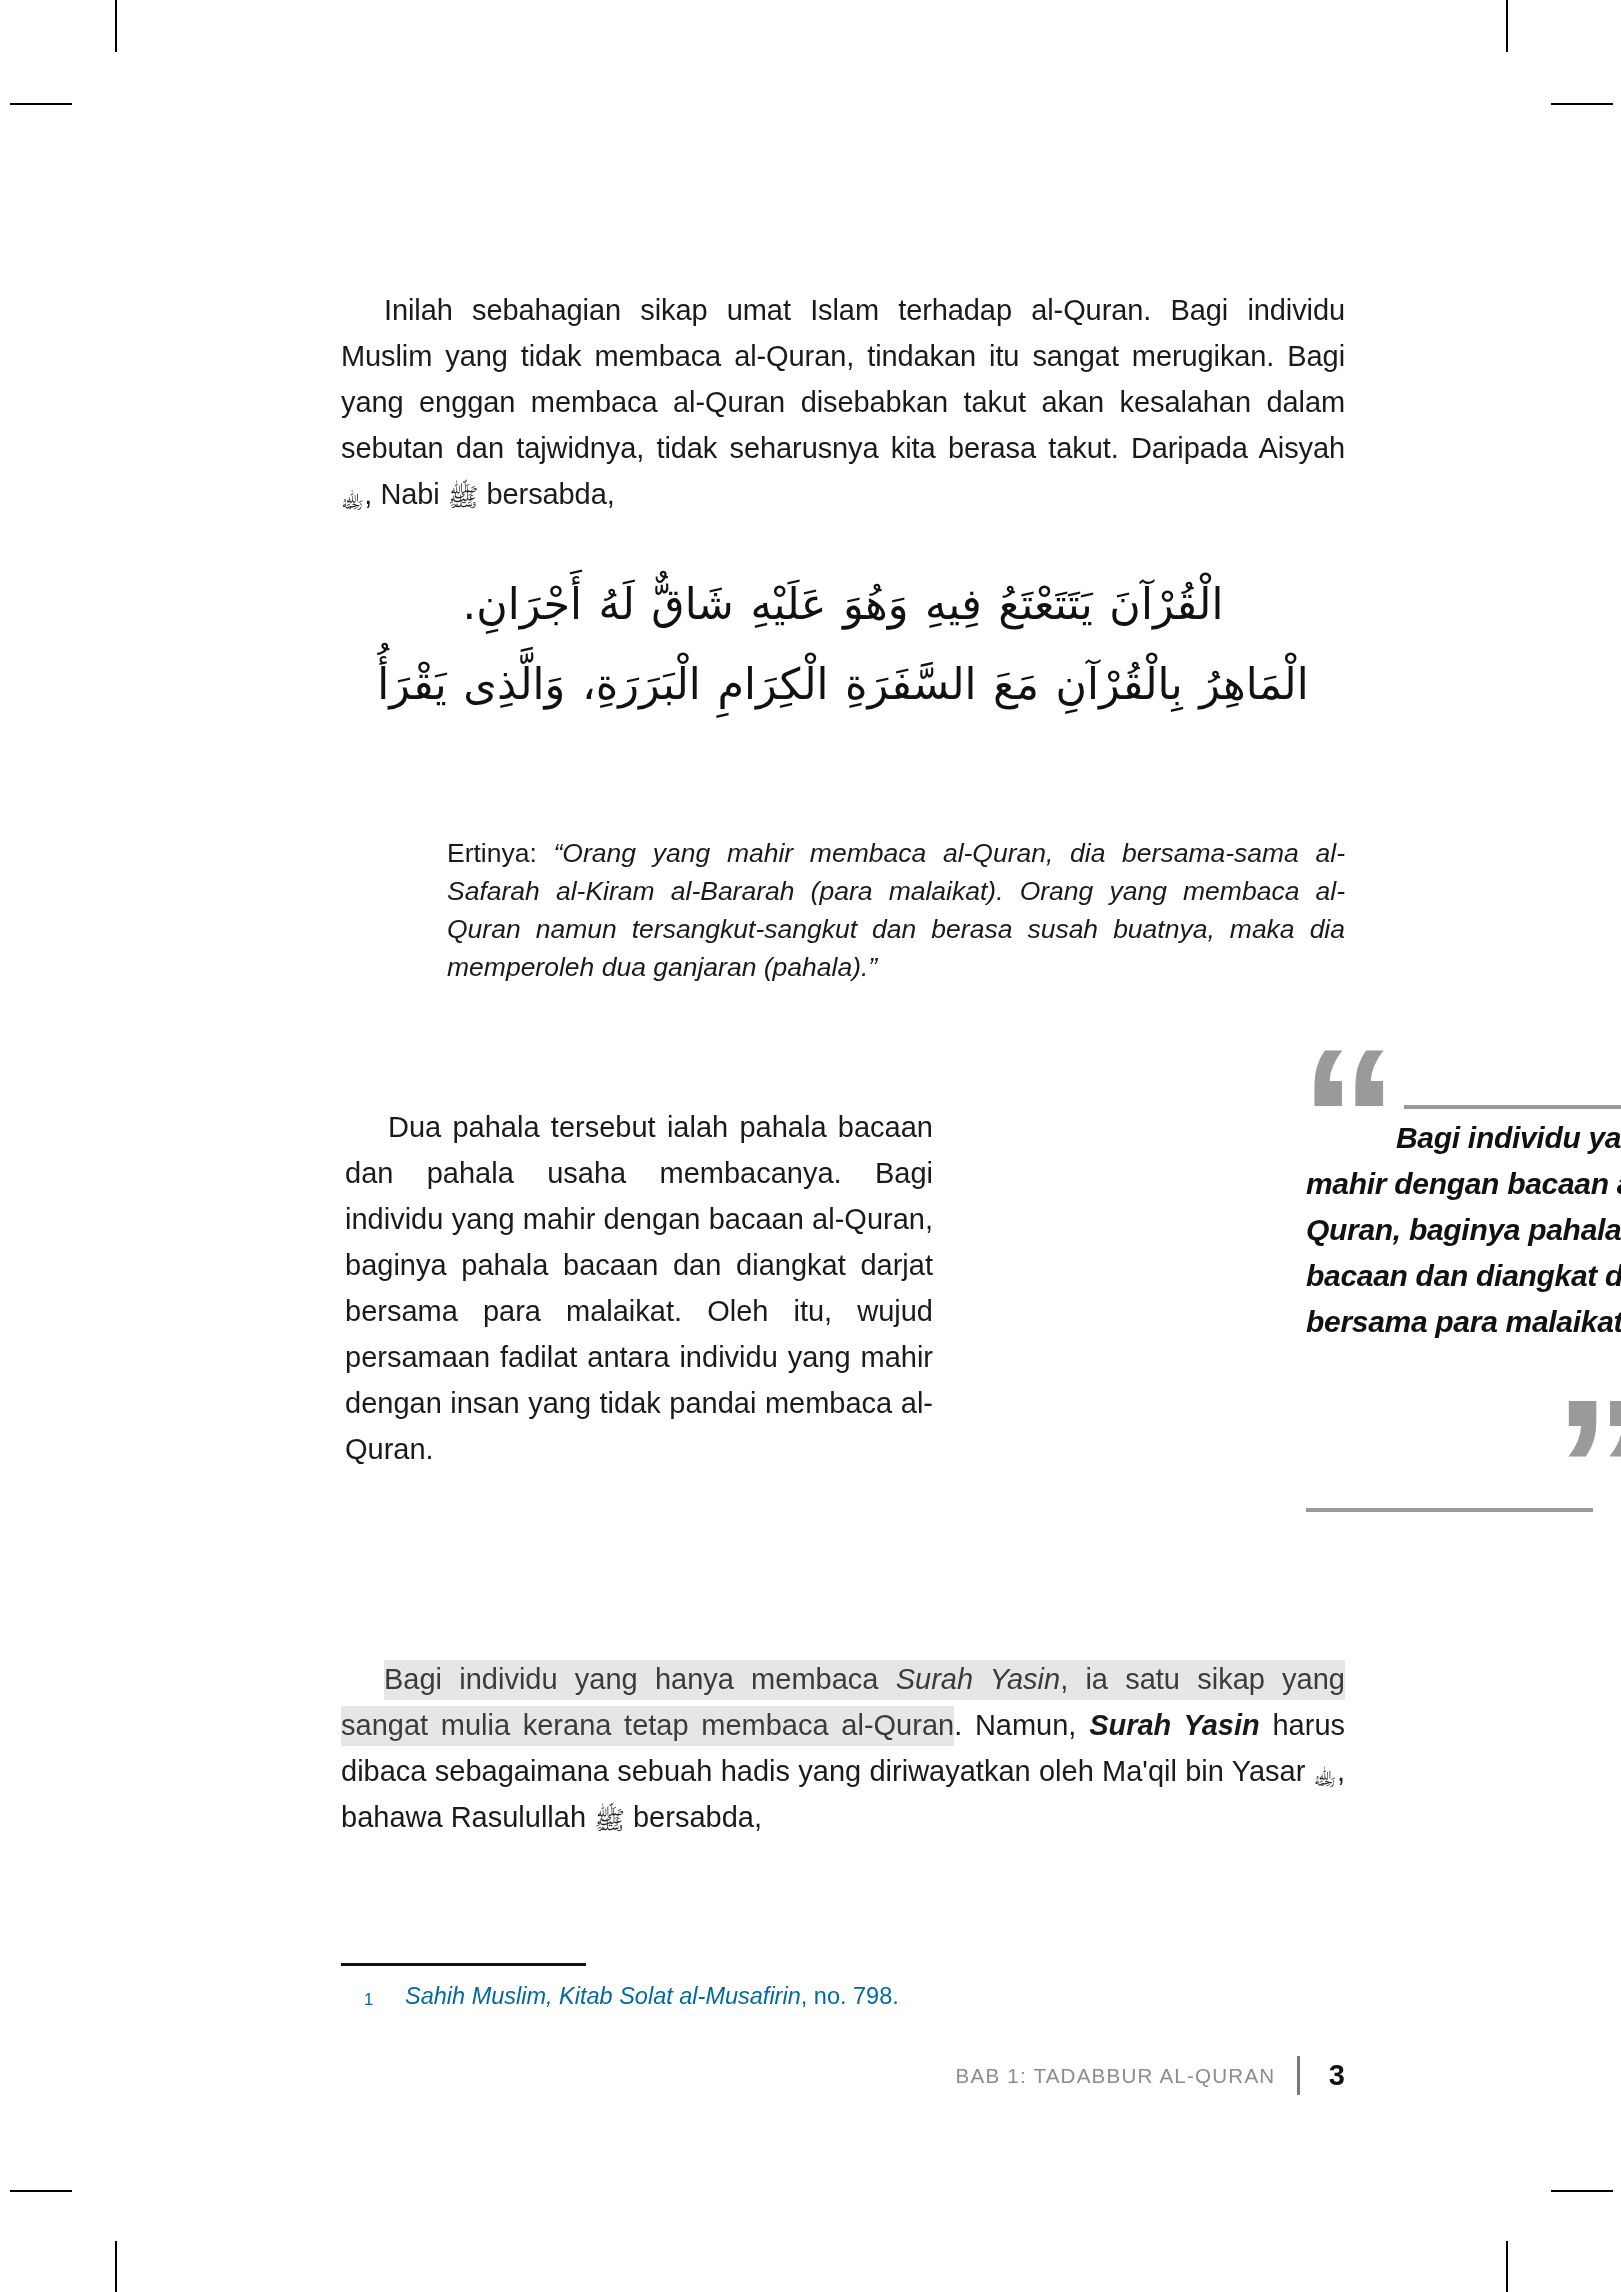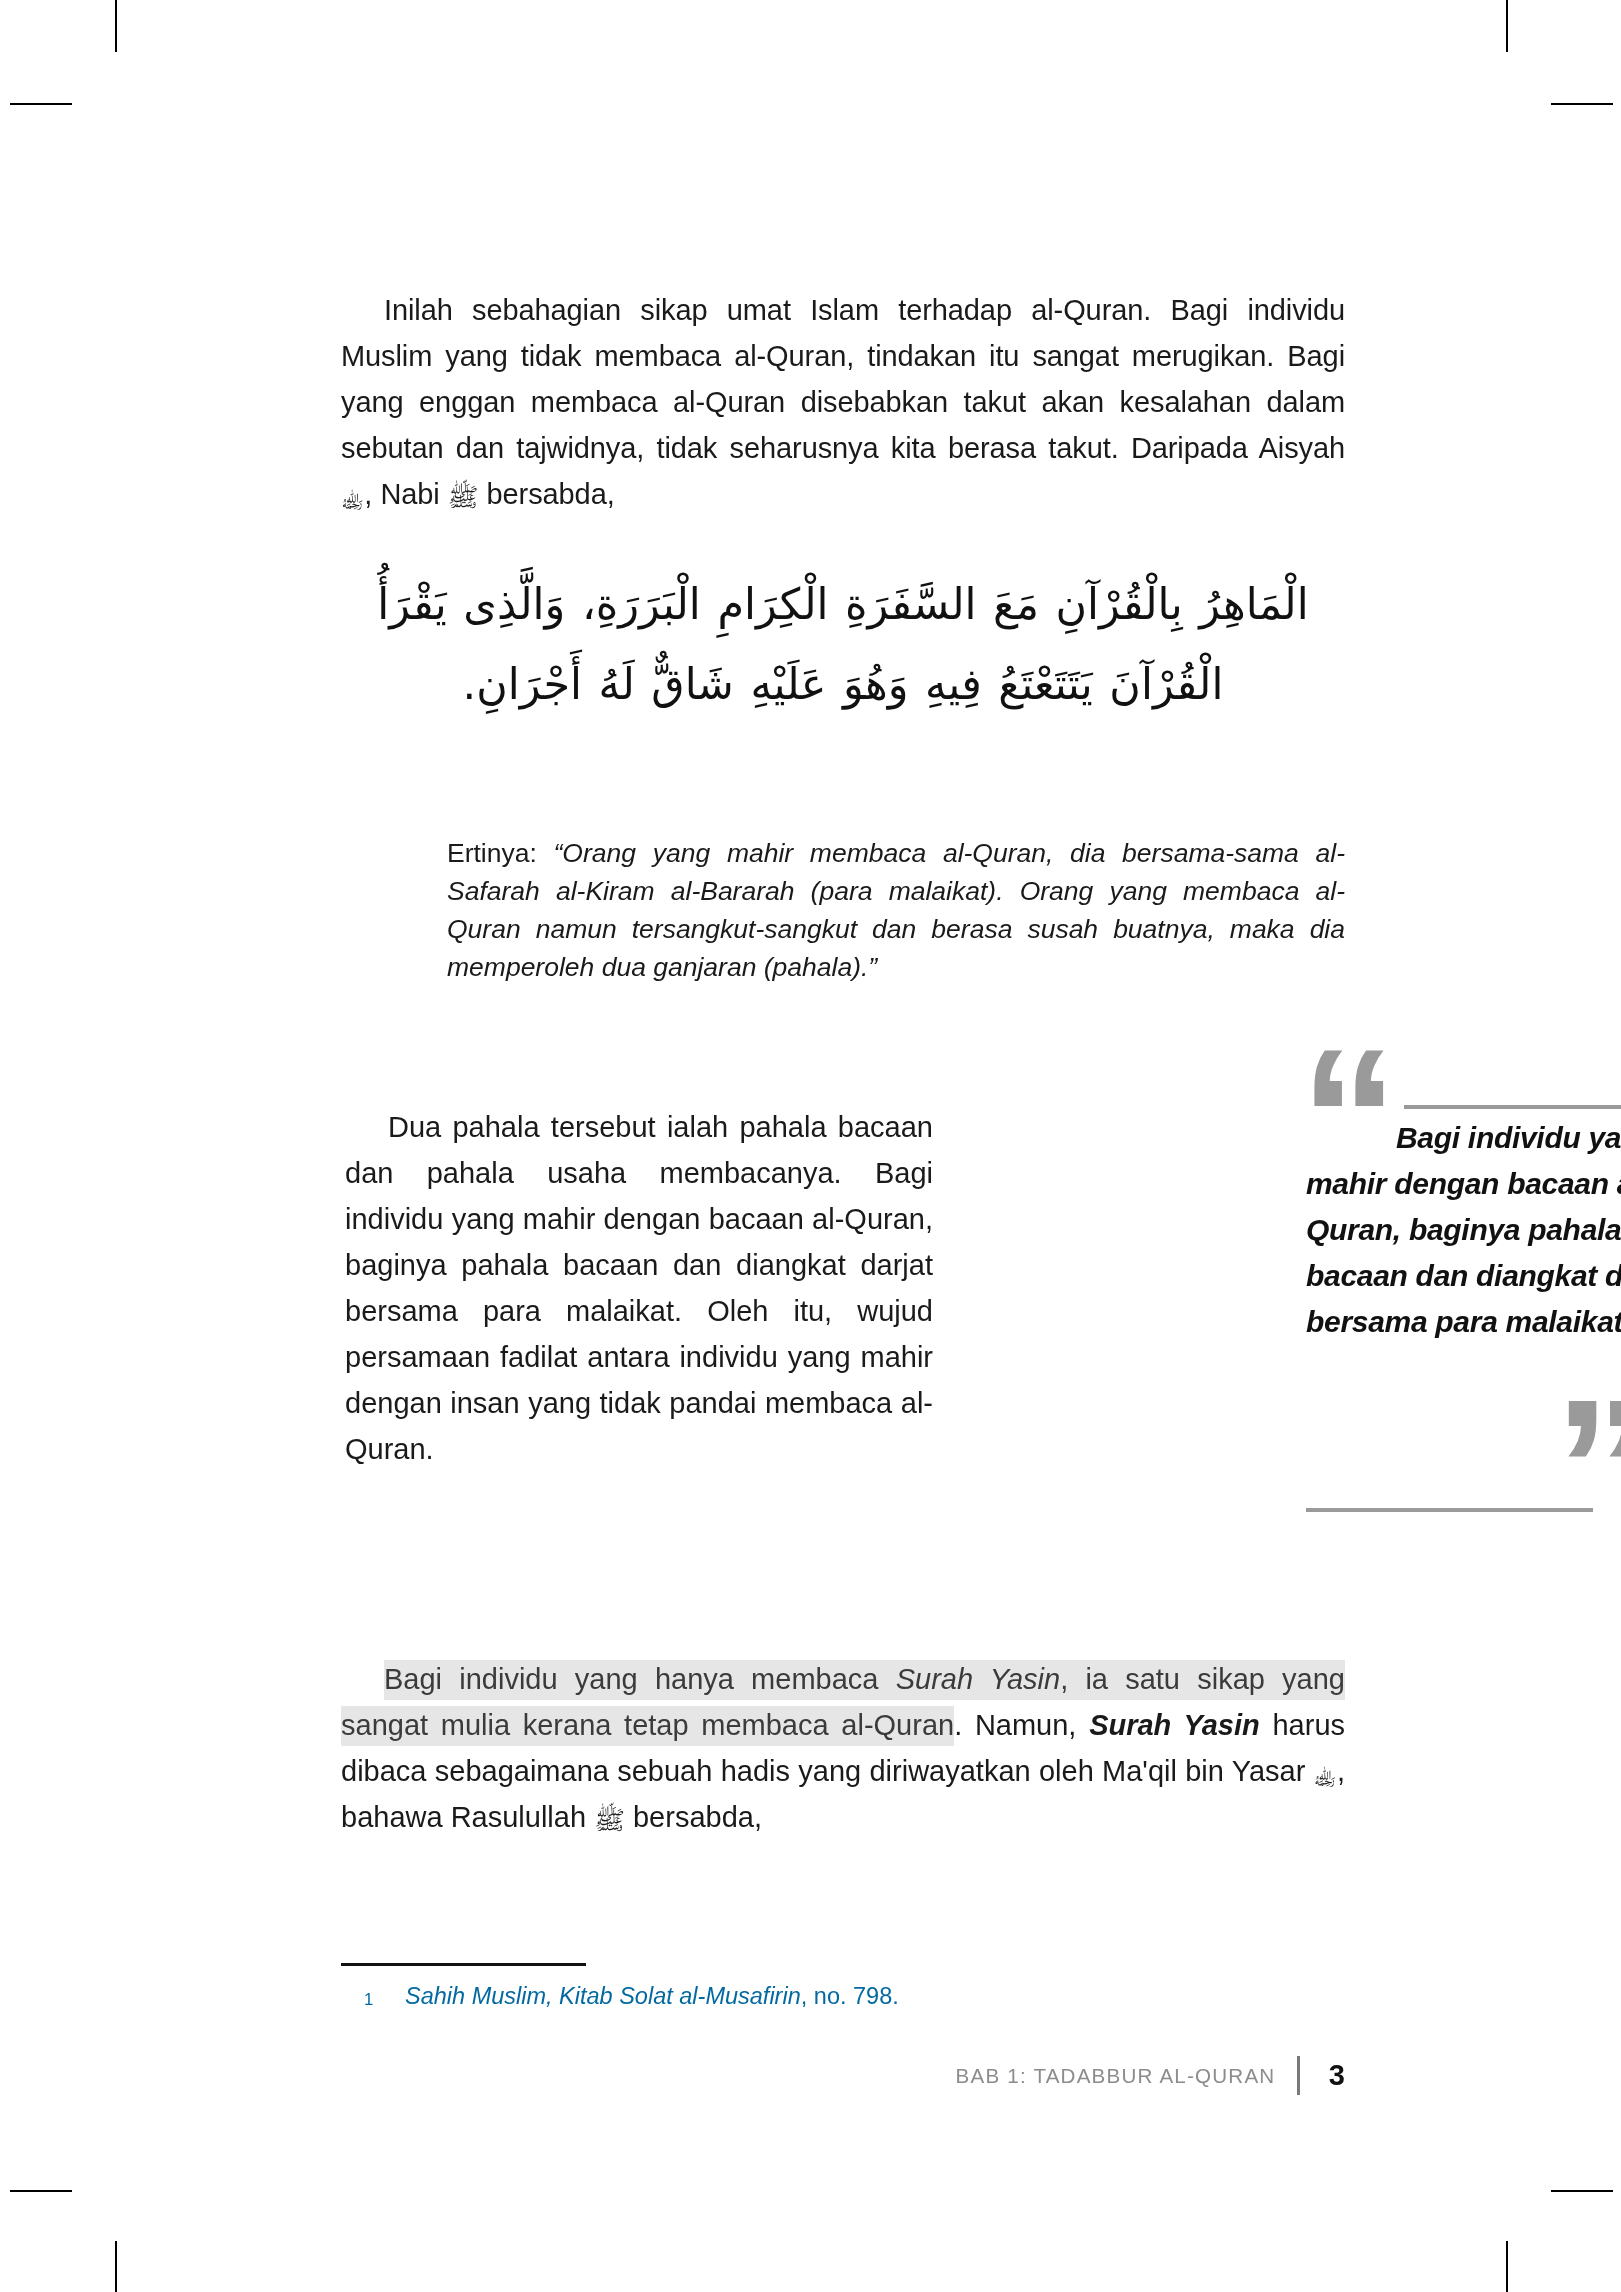--- a/index.html
+++ b/index.html
@@ -262,22 +262,22 @@
 <div class="crop crop-v cm-bl-v"></div>
 <div class="crop crop-h cm-bl-h"></div>
 <div class="crop crop-v cm-br-v"></div>
 <div class="crop crop-h cm-br-h"></div>
 
 <div class="page">
 
   <p class="para indent" id="intro-paragraph"><span>Inilah sebahagian sikap umat Islam terhadap al-Quran. Bagi individu Muslim yang tidak membaca al-Quran, tindakan itu sangat merugikan. Bagi yang enggan membaca al-Quran disebabkan takut akan kesalahan dalam sebutan dan tajwidnya, tidak seharusnya kita berasa takut. Daripada Aisyah </span><span class="hon">﵀</span><span>, Nabi </span><span class="hon">ﷺ</span><span> bersabda,</span></p>
 
   <div class="arabic">
+    <div>الْقُرْآنَ يَتَتَعْتَعُ فِيهِ وَهُوَ عَلَيْهِ شَاقٌّ لَهُ أَجْرَانِ.</div>
     <div>الْمَاهِرُ بِالْقُرْآنِ مَعَ السَّفَرَةِ الْكِرَامِ الْبَرَرَةِ، وَالَّذِى يَقْرَأُ</div>
-    <div>الْقُرْآنَ يَتَتَعْتَعُ فِيهِ وَهُوَ عَلَيْهِ شَاقٌّ لَهُ أَجْرَانِ.</div>
   </div>
 
   <p class="translation"><span class="lead">Ertinya:</span><span> “Orang yang mahir membaca al-Quran, dia bersama-sama al-Safarah al-Kiram al-Bararah (para malaikat). Orang yang membaca al-Quran namun tersangkut-sangkut dan berasa susah buatnya, maka dia memperoleh dua ganjaran (pahala).”</span></p>
 
 
   <p id="body-column">Dua pahala tersebut ialah pahala bacaan dan pahala usaha membacanya. Bagi individu yang mahir dengan bacaan al-Quran, baginya pahala bacaan dan diangkat darjat bersama para malaikat. Oleh itu, wujud persamaan fadilat antara individu yang mahir dengan insan yang tidak pandai membaca al-Quran.</p>
 
   <div class="pullquote">
     <div class="pq-rule-top"></div>
     <div class="pq-open">“</div>

